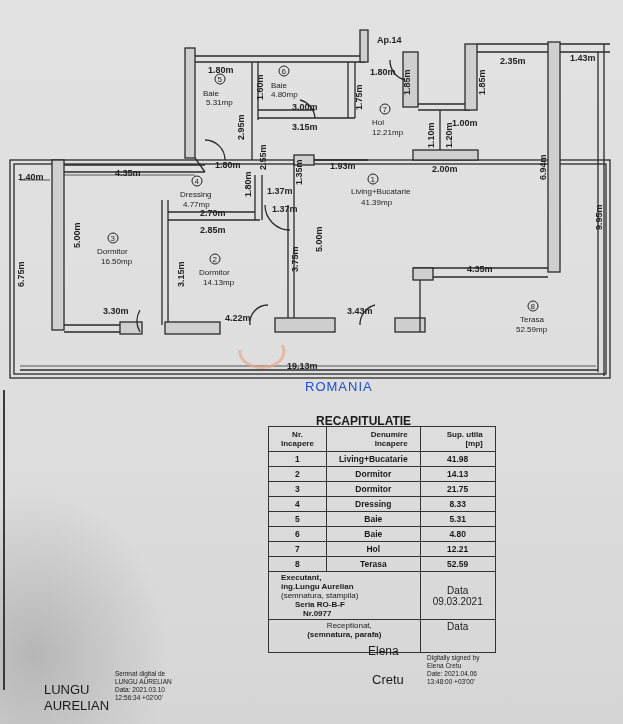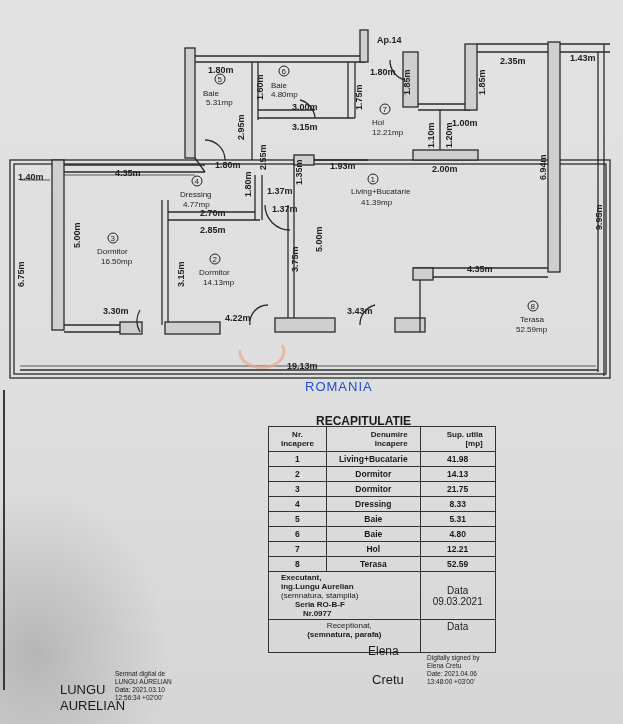--- a/index.html
+++ b/index.html
@@ -17,21 +17,21 @@
   .wm1{position:absolute;left:305px;top:379px;font-size:13px;letter-spacing:1px;color:#1d4ed8;}
   .recap-title{position:absolute;left:300px;top:414px;font-size:12px;font-weight:bold;margin-left:16px;}
   table.recap{position:absolute;left:268px;top:426px;width:224px;border-collapse:collapse;
               font-size:8.5px;font-weight:bold;}
   table.recap td{border:1.5px solid #333;padding:1px 12px;height:12px;text-align:center;}
   table.recap tr.head td{height:22px;font-size:8px;line-height:9px;}
   table.recap td.l{text-align:right;}
   .exec-cell{height:44px!important;text-align:left!important;font-size:8px;line-height:9px;vertical-align:top;margin-top:12px;}
   .recv-cell{height:30px!important;text-align:center;font-size:8px;line-height:9px;vertical-align:top;}
   .serif{font-family:Liberation Sans, sans-serif;font-weight:normal;}
-  .sig-left{position:absolute;left:60px;top:682px;font-size:13px;line-height:16px;}
+  .sig-left{position:absolute;left:44px;top:682px;font-size:13px;line-height:16px;}
   .sig-left-meta{position:absolute;left:115px;top:670px;font-size:6.5px;line-height:8px;}
   .sig-right-name1{position:absolute;left:368px;top:644px;font-size:12px;}
   .sig-right-name2{position:absolute;left:372px;top:672px;font-size:13px;}
   .sig-right-meta{position:absolute;left:427px;top:654px;font-size:6.5px;line-height:8px;}
 </style>
 </head>
 <body>
 
 <div class="page"></div>
 <div class="shadow"></div>

